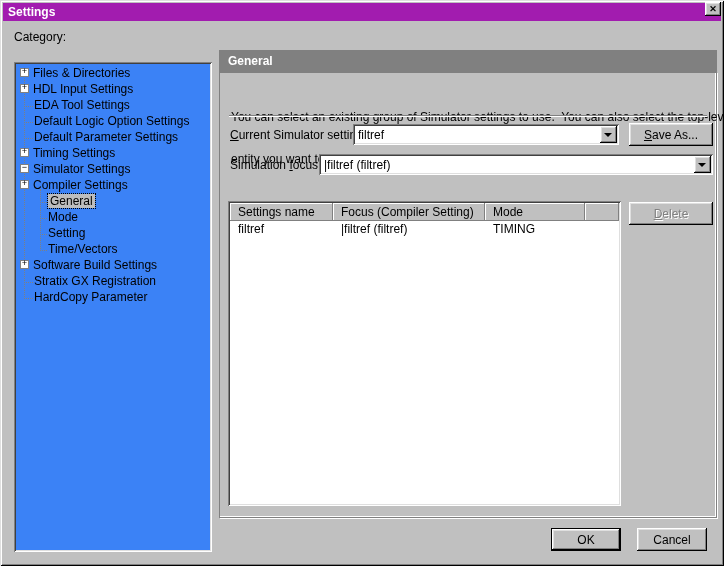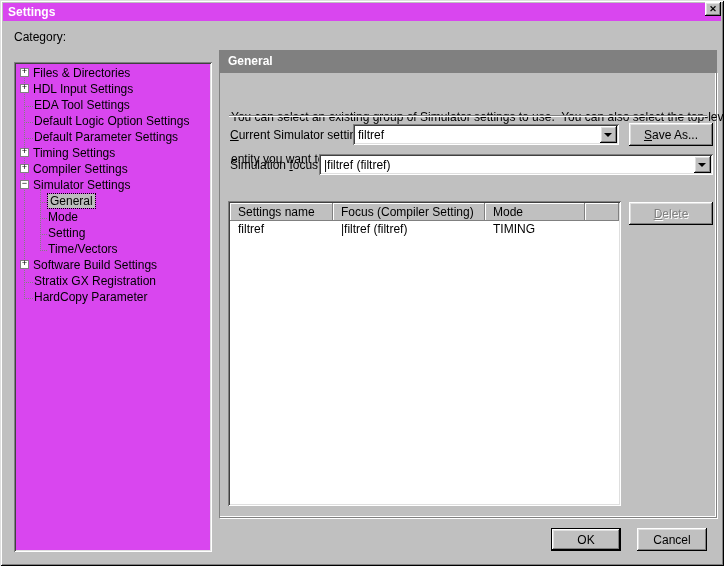--- a/index.html
+++ b/index.html
@@ -1,29 +1,29 @@
 <!DOCTYPE html>
 <html><head>
 <meta charset="utf-8">
 <style>
   html,body{margin:0;padding:0;}
   body{width:724px;height:566px;font-family:"Liberation Sans",sans-serif;-webkit-font-smoothing:none;}
   .dialog{position:relative;width:724px;height:566px;background:#c0c0c0;
     box-shadow: inset 1px 1px 0 #dfdfdf, inset -1px -1px 0 #000, inset 2px 2px 0 #fff, inset -2px -2px 0 #808080;
     overflow:hidden;font-size:12px;color:#000;}
   
-  .titlebar{position:absolute;left:3px;top:3px;right:3px;height:18px;background:#d946ef;
+  .titlebar{position:absolute;left:3px;top:3px;right:3px;height:18px;background:#a21caf;
     display:flex;align-items:center;padding-left:5px;}
   .titlebar .title{color:#fff;font-weight:bold;font-size:12px;}
   .close-btn{position:absolute;right:3px;top:2px;width:16px;height:14px;background:#c0c0c0;
     box-shadow: inset -1px -1px 0 #000, inset 1px 1px 0 #fff, inset -2px -2px 0 #808080, inset 2px 2px 0 #dfdfdf;
     font-size:9px;font-weight:bold;text-align:center;line-height:14px;color:#000;}
   
   .category-label{position:absolute;left:14px;top:30px;}
-  .tree-box{position:absolute;left:14px;top:62px;width:198px;height:490px;background:#d946ef;
+  .tree-box{position:absolute;left:14px;top:62px;width:198px;height:490px;background:#3b82f6;
     box-shadow: inset 1px 1px 0 #808080, inset -1px -1px 0 #fff, inset 2px 2px 0 #404040, inset -2px -2px 0 #dfdfdf;
     padding-top:3px;box-sizing:border-box;overflow:hidden;position:absolute;}
   .tree-rows{position:relative;z-index:2;}
   .tree-row{height:16px;line-height:16px;white-space:nowrap;position:relative;}
   .tree-row.lvl0{padding-left:10px;}
   .tree-row.lvl0.has-exp{padding-left:6px;}
   .tree-row.lvl1{padding-left:26px;}
   .stub{display:inline-block;height:9px;border-bottom:1px dotted #808080;vertical-align:middle;margin-top:-7px;}
   .lvl0 .stub{width:9px;margin-right:1px;}
   .lvl1 .stub{width:7px;margin-right:1px;}
@@ -83,22 +83,22 @@
   <div class="tree-box">
     <div class="rail rail-root"></div>
     <div class="rail rail-child"></div>
     <div class="tree-rows">
         <div class="tree-row lvl0 has-exp"><span class="expander">+</span><span class="tlabel">Files &amp; Directories</span></div>
         <div class="tree-row lvl0 has-exp"><span class="expander">+</span><span class="tlabel">HDL Input Settings</span></div>
         <div class="tree-row lvl0"><span class="stub"></span><span class="tlabel">EDA Tool Settings</span></div>
         <div class="tree-row lvl0"><span class="stub"></span><span class="tlabel">Default Logic Option Settings</span></div>
         <div class="tree-row lvl0"><span class="stub"></span><span class="tlabel">Default Parameter Settings</span></div>
         <div class="tree-row lvl0 has-exp"><span class="expander">+</span><span class="tlabel">Timing Settings</span></div>
+        <div class="tree-row lvl0 has-exp"><span class="expander">−</span><span class="tlabel">Simulator Settings</span></div>
         <div class="tree-row lvl0 has-exp"><span class="expander">+</span><span class="tlabel">Compiler Settings</span></div>
-        <div class="tree-row lvl0 has-exp"><span class="expander">−</span><span class="tlabel">Simulator Settings</span></div>
         <div class="tree-row lvl1"><span class="stub"></span><span class="tlabel selected">General</span></div>
         <div class="tree-row lvl1"><span class="stub"></span><span class="tlabel">Mode</span></div>
         <div class="tree-row lvl1"><span class="stub"></span><span class="tlabel">Setting</span></div>
         <div class="tree-row lvl1"><span class="stub"></span><span class="tlabel">Time/Vectors</span></div>
         <div class="tree-row lvl0 has-exp"><span class="expander">+</span><span class="tlabel">Software Build Settings</span></div>
         <div class="tree-row lvl0"><span class="stub"></span><span class="tlabel">Stratix GX Registration</span></div>
         <div class="tree-row lvl0"><span class="stub"></span><span class="tlabel">HardCopy Parameter</span></div>
       </div>
   </div>
 

